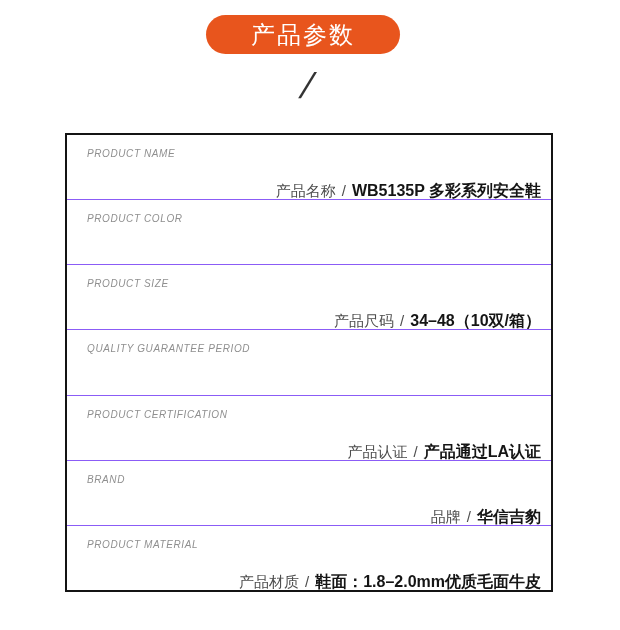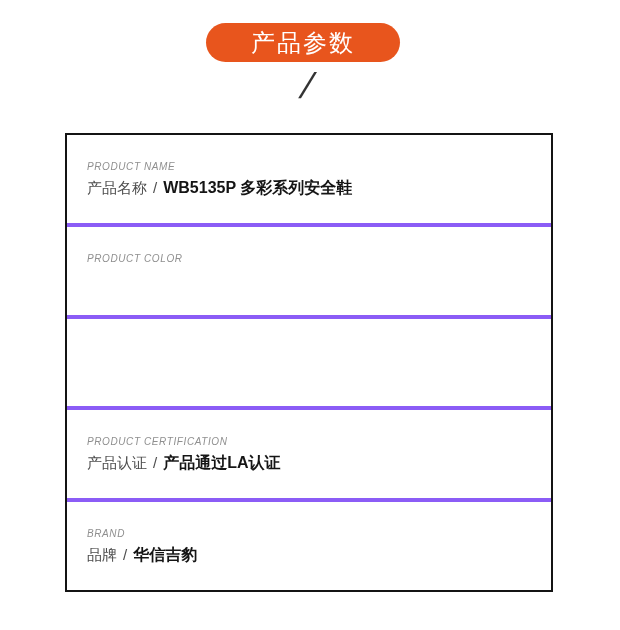--- a/index.html
+++ b/index.html
@@ -6,21 +6,21 @@
   html, body { background: #ffffff; }
   body {
     width: 620px; height: 630px;
     font-family: "Liberation Sans", "DejaVu Sans", sans-serif;
     position: relative; overflow: hidden;
   }
   .page { position: absolute; inset: 0; background: #ffffff; }
 
   
   .banner {
-    position: absolute; left: 206px; top: 23px;
+    position: absolute; left: 206px; top: 15px;
     width: 194px; height: 39px;
     border-radius: 20px;
     background: #E8551D;
     display: flex; align-items: center; justify-content: center;
   }
   .banner-title {
     color: #ffffff; font-size: 24px; letter-spacing: 2px;
     font-weight: 500; line-height: 1;
   }
 
@@ -37,37 +37,38 @@
   
   .spec-table {
     position: absolute; left: 65px; top: 133px;
     width: 488px; height: 459px;
     border: 2px solid #141414;
     background: #ffffff;
     display: flex; flex-direction: column;
   }
   .spec-row {
     flex: 1 1 0;
-    padding: 25px 10px 0 20px;
+    padding: 12px 10px 0 20px;
     overflow: hidden;
   }
-  .spec-row + .spec-row { border-top: 4px solid #8b5cf6; }
+  .spec-row + .spec-row { border-top: 1px solid #8b5cf6; }
   .row-label-en {
     font-size: 10px; line-height: 13px;
     font-style: italic;
     letter-spacing: 0.6px;
     color: #8f8f8f;
     text-transform: uppercase;
     white-space: nowrap;
   }
   .row-line {
-    margin-top: 4px;
+    margin-top: 20px;
     font-size: 15px; line-height: 21px;
     color: #4d4d4d;
     white-space: nowrap;
+    text-align: right;
   }
   .row-sep { margin: 0 6px; color: #4d4d4d; }
   .row-value { font-weight: 700; color: #151515; font-size: 16px; }
 </style>
 </head>
 <body>
 
 <div class="page">
 
   <div class="banner" style="background: rgb(232, 85, 29);">
@@ -78,24 +79,33 @@
 
   <div class="spec-table" id="spec-table" style="border-color: rgb(20, 20, 20);">
       <div class="spec-row">
         <div class="row-label-en">PRODUCT NAME</div>
         <div class="row-line"><span class="row-label-zh">产品名称</span><span class="row-sep">/</span><span class="row-value">WB5135P 多彩系列安全鞋</span></div>
       </div>
       <div class="spec-row">
         <div class="row-label-en">PRODUCT COLOR</div>
       </div>
       <div class="spec-row">
+        <div class="row-label-en">PRODUCT SIZE</div>
+        <div class="row-line"><span class="row-label-zh">产品尺码</span><span class="row-sep">/</span><span class="row-value">34–48（10双/箱）</span></div>
+      </div>
+      <div class="spec-row">
+        <div class="row-label-en">QUALITY GUARANTEE PERIOD</div>
       </div>
       <div class="spec-row">
         <div class="row-label-en">PRODUCT CERTIFICATION</div>
         <div class="row-line"><span class="row-label-zh">产品认证</span><span class="row-sep">/</span><span class="row-value">产品通过LA认证</span></div>
       </div>
       <div class="spec-row">
         <div class="row-label-en">BRAND</div>
         <div class="row-line"><span class="row-label-zh">品牌</span><span class="row-sep">/</span><span class="row-value">华信吉豹</span></div>
       </div>
+      <div class="spec-row">
+        <div class="row-label-en">PRODUCT MATERIAL</div>
+        <div class="row-line"><span class="row-label-zh">产品材质</span><span class="row-sep">/</span><span class="row-value">鞋面：1.8–2.0mm优质毛面牛皮</span></div>
+      </div>
     </div>
 
 </div>
 
 </body></html>

